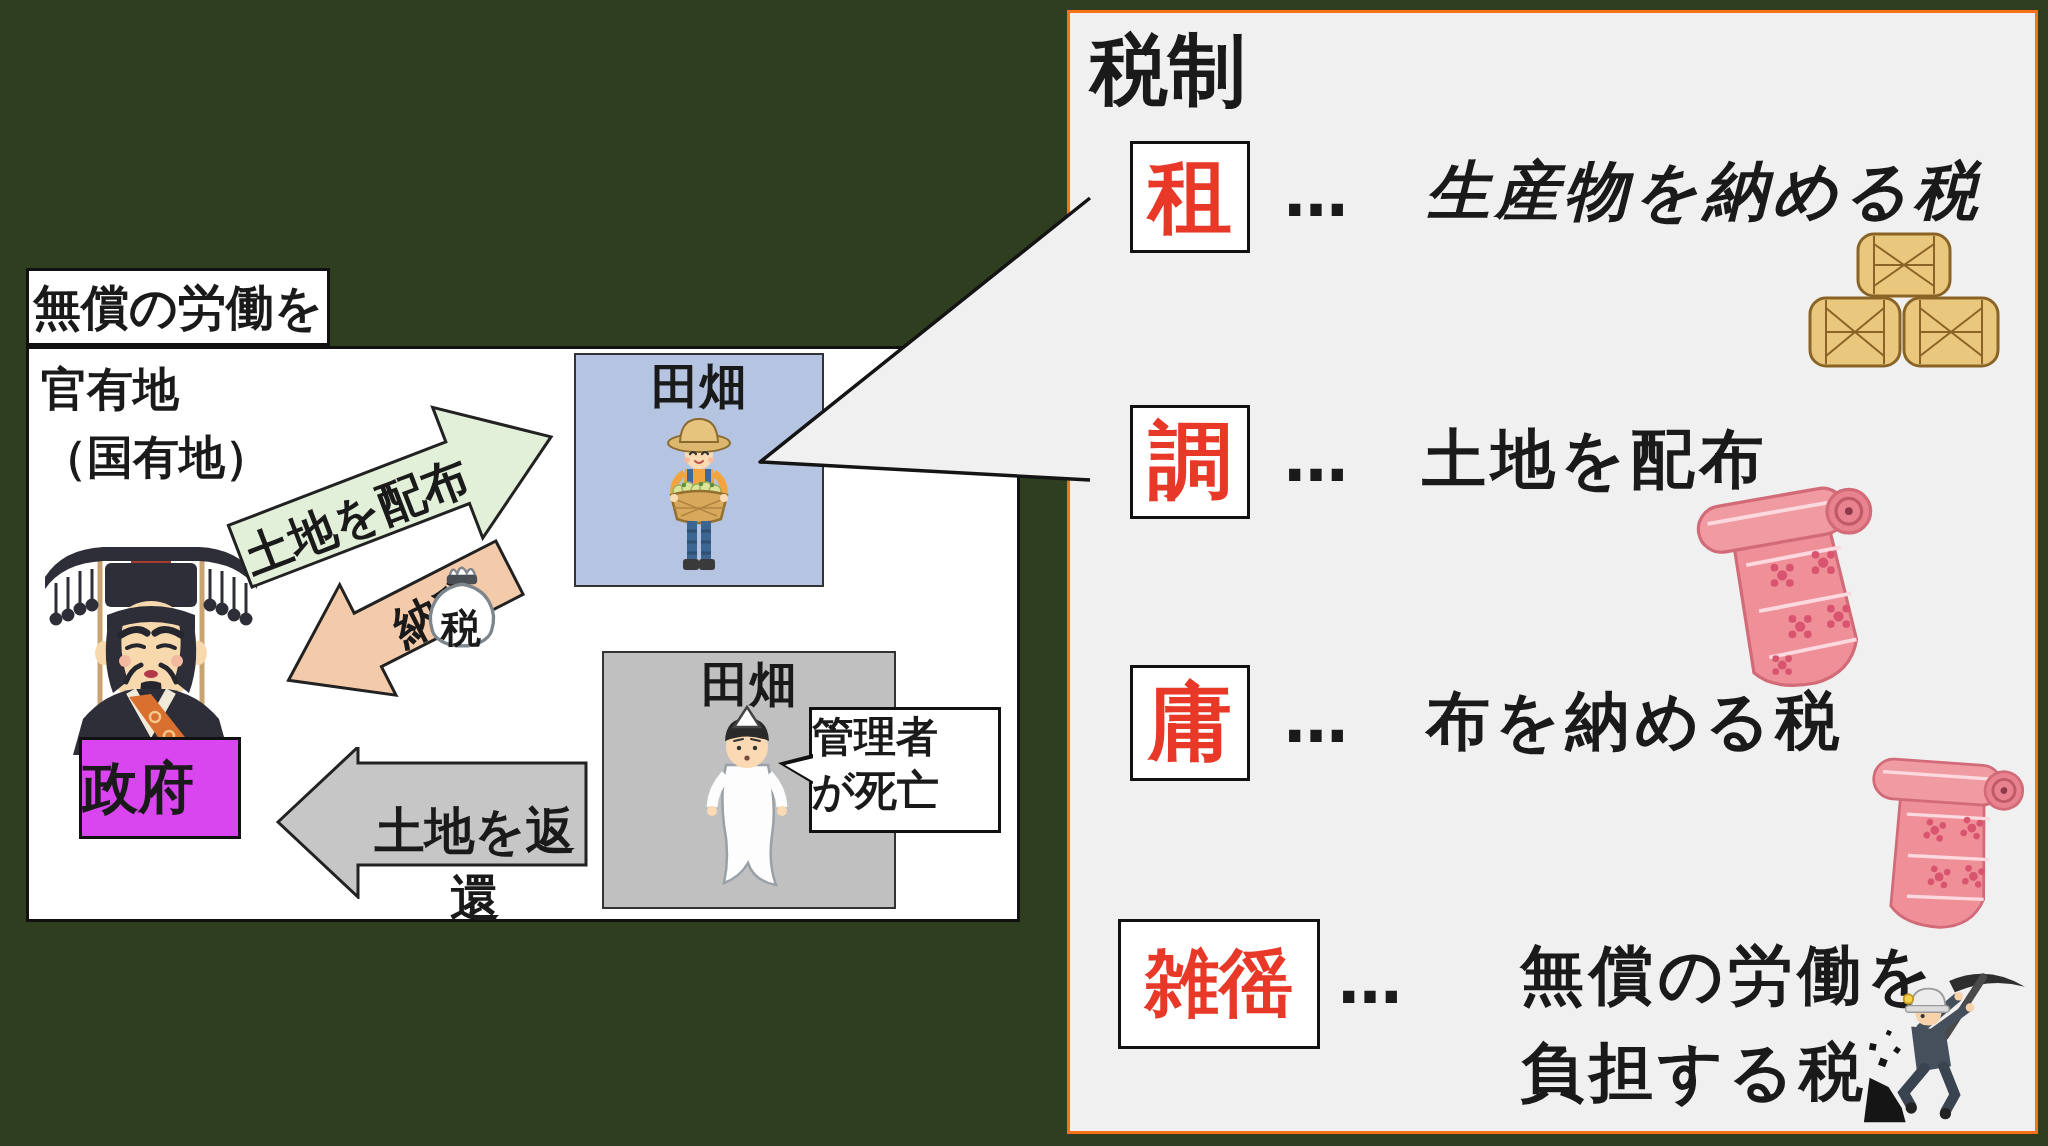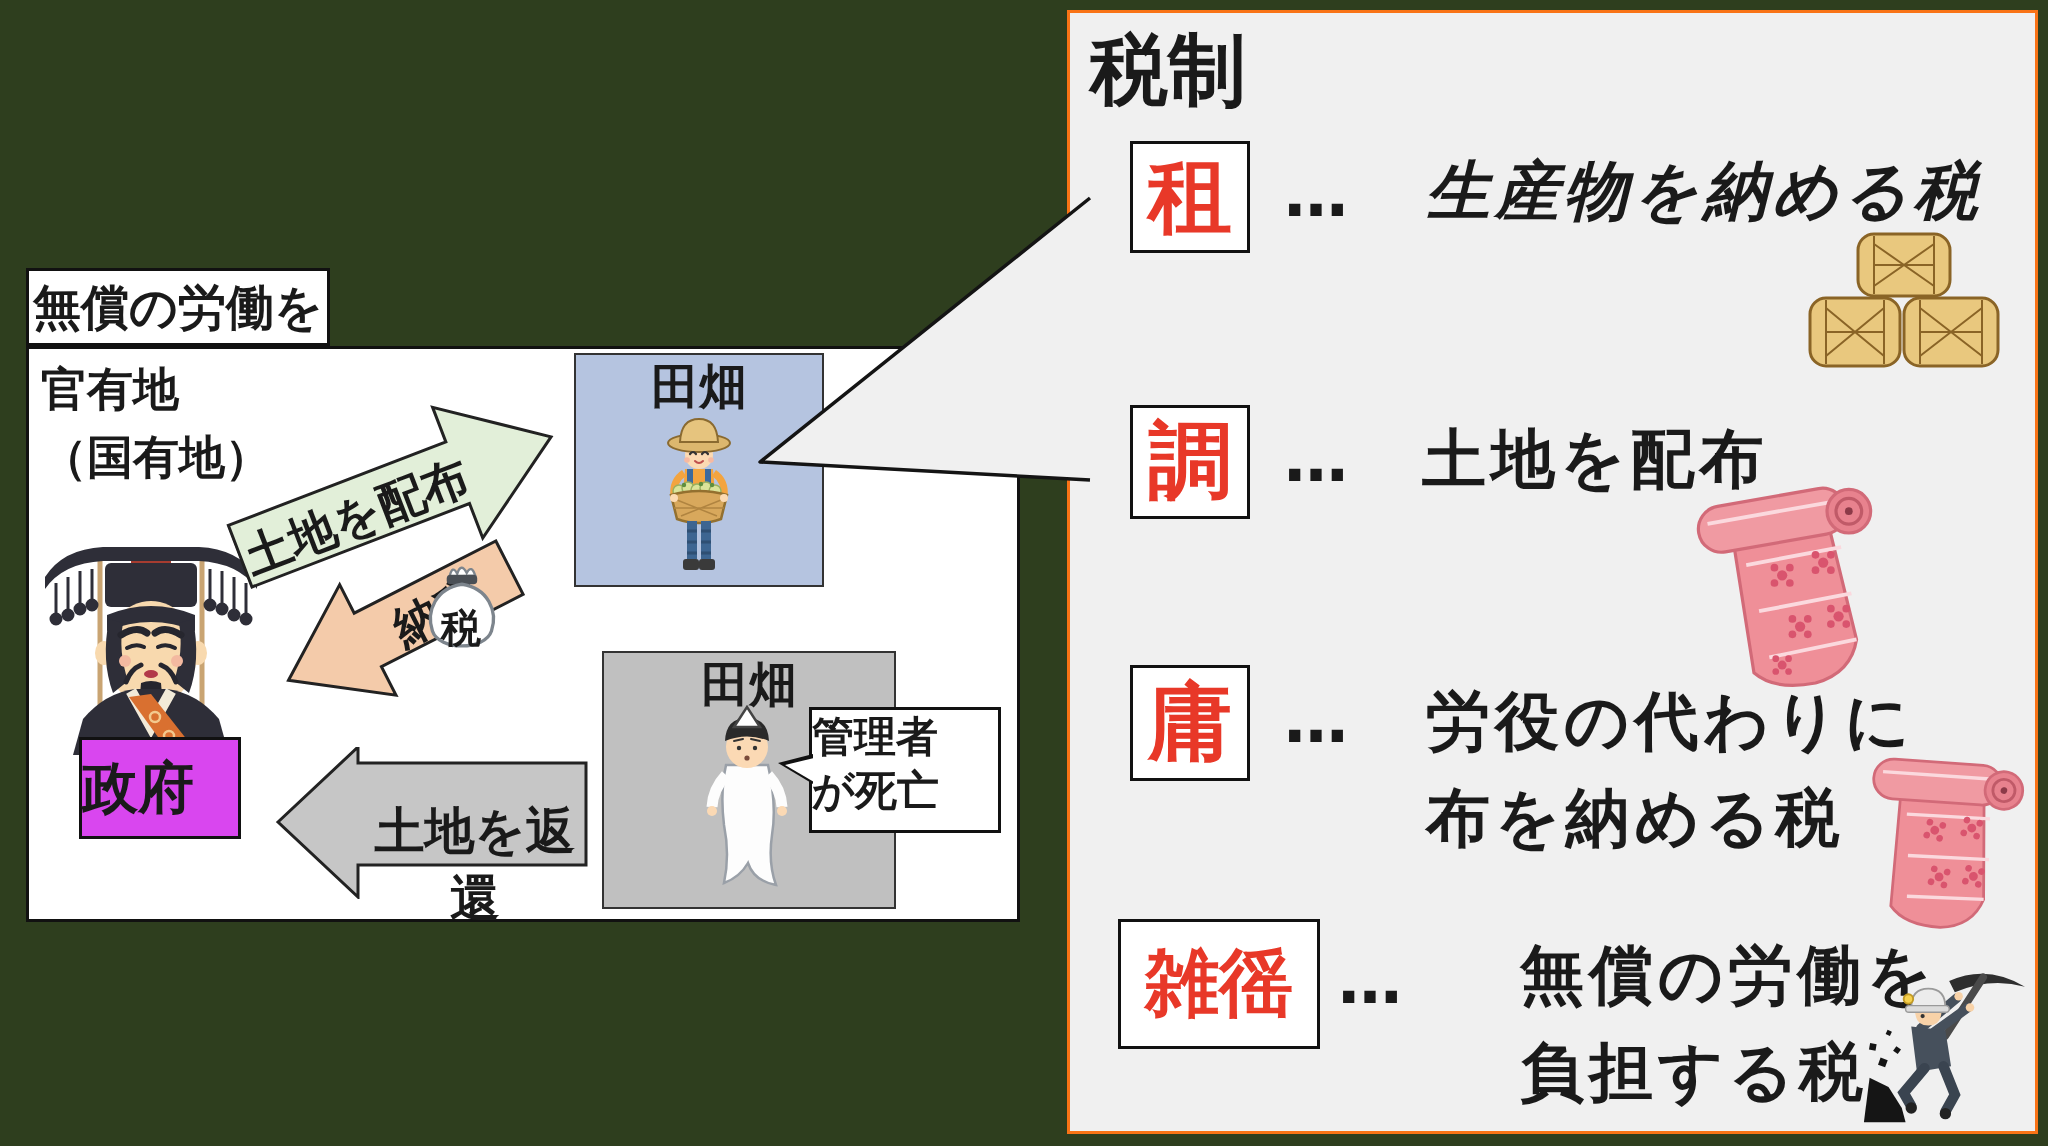--- a/index.html
+++ b/index.html
@@ -271,21 +271,20 @@
       <circle cx="124" cy="22" r="17" fill="#e8828e" stroke="#d26a78" stroke-width="2.5"></circle>
       <circle cx="124" cy="22" r="10" fill="none" stroke="#c05a68" stroke-width="2.5"></circle>
       <circle cx="124" cy="22" r="3" fill="#8c3a48"></circle>
     </svg>
 
     <div class="abs term-box" style="left:60px;top:652px;width:114px;height:110px;font-size:84px;">
       <span>庸</span>
     </div>
     <div class="abs dots" style="left:214px;top:652px;height:110px;">…</div>
     <div class="abs def" style="left:356px;top:660px;">
-      <div>労役の代わりに</div>
       <div>布を納める税</div>
     </div>
     <svg class="icon" style="left:752px;top:738px;width:225px;height:188px;transform:rotate(14deg);" viewBox="0 0 150 170">
       <path d="M34 46 L108 32 L130 122 Q126 148 98 156 Q66 162 50 148 Z" fill="#ef8f98" stroke="#d26a78" stroke-width="2.5"></path>
       <path d="M44 64 L118 50 M54 100 L126 86 M62 136 L130 122" stroke="#fbd9de" stroke-width="3" fill="none"></path>
       <g fill="#d9546e">
         <circle cx="72" cy="72" r="4"></circle>
           <circle cx="66" cy="66" r="3"></circle>
           <circle cx="78" cy="66" r="3"></circle>
           <circle cx="66" cy="78" r="3"></circle>

